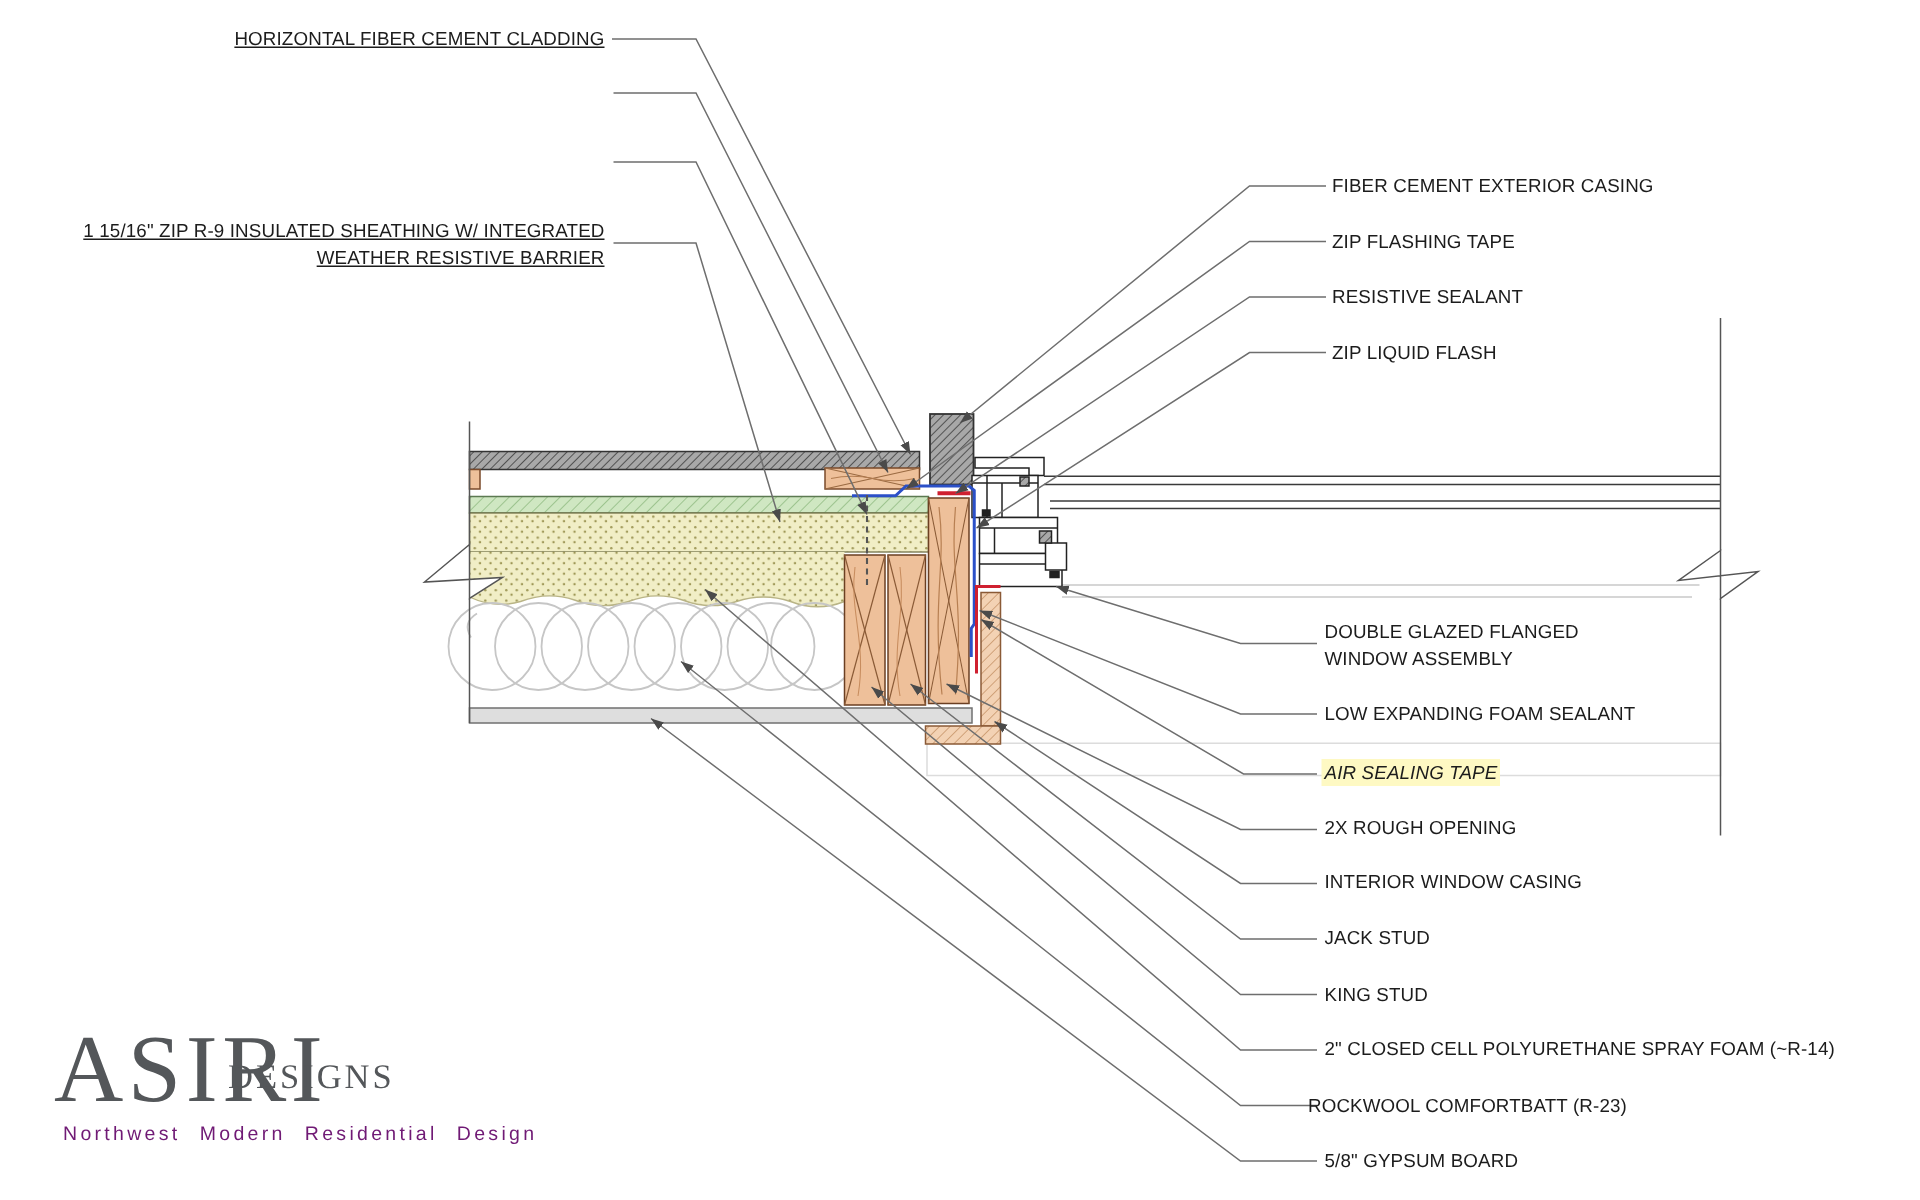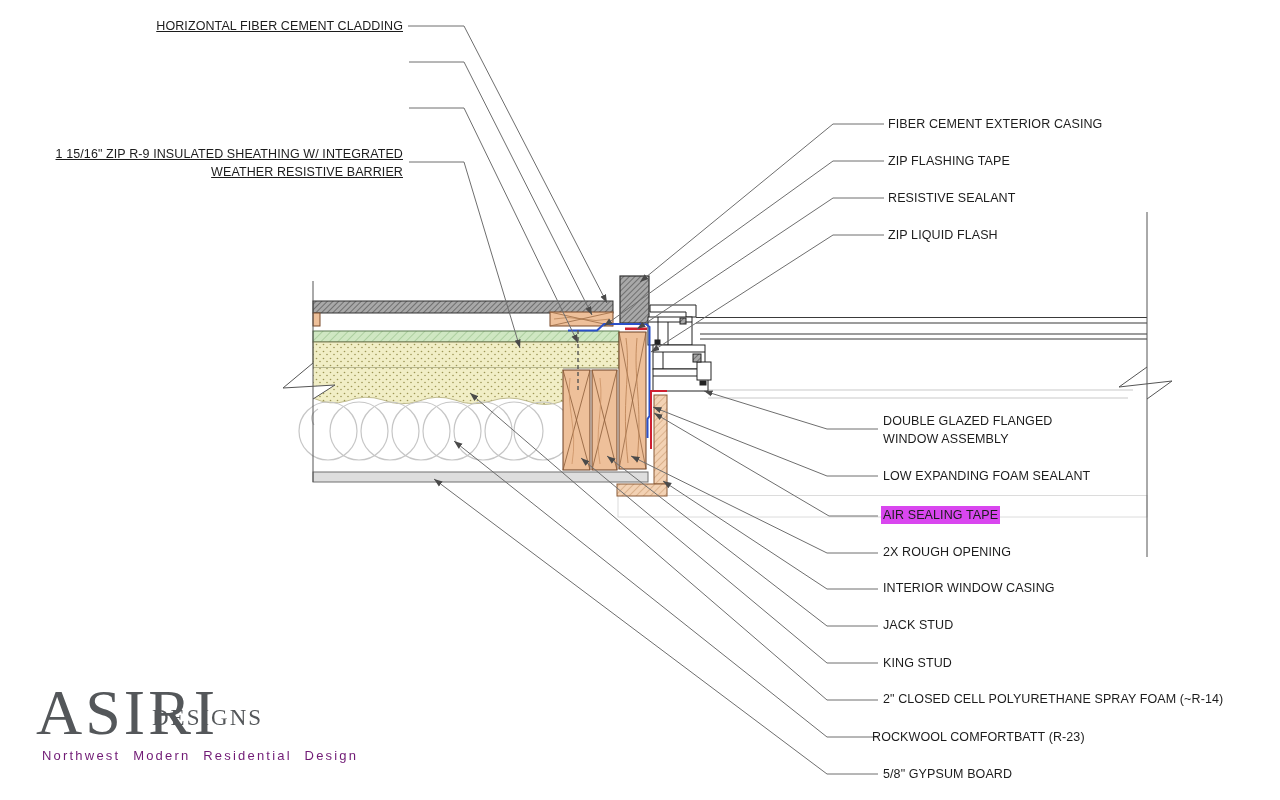--- a/index.html
+++ b/index.html
@@ -2,21 +2,21 @@
 <html><head>
 <meta charset="utf-8">
 <style>
   html,body{margin:0;padding:0;background:#ffffff;}
   #canvas{position:relative;width:1280px;height:800px;background:#ffffff;overflow:hidden;
           font-family:"Liberation Sans", sans-serif;}
   #drawing-svg{position:absolute;left:0;top:0;width:1280px;height:800px;}
   .callout{position:absolute;font-size:12.5px;line-height:18px;color:#1c1c1c;
            white-space:pre-line;letter-spacing:0.1px;}
   .callout.right-align{text-align:right;text-decoration:underline;}
-  .callout.bg-mask{background:#d946ef;padding:0 2px;}
+  .callout.bg-mask{background:#fef9c3;padding:0 2px;font-style:italic;}
   #logo{position:absolute;left:36px;top:676px;width:330px;height:100px;color:#54575a;}
   #logo-main{position:absolute;left:0;top:0;font-family:"Liberation Serif", serif;
              font-size:64px;letter-spacing:3px;color:#54575a;}
   #logo-sub{position:absolute;left:116px;top:29px;font-family:"Liberation Serif", serif;
             font-size:23px;letter-spacing:2px;color:#54575a;}
   #logo-tagline{position:absolute;left:6px;top:72px;font-size:13px;color:#701a75;
                 letter-spacing:2.2px;word-spacing:7px;}
 </style>
 </head>
 <body>

